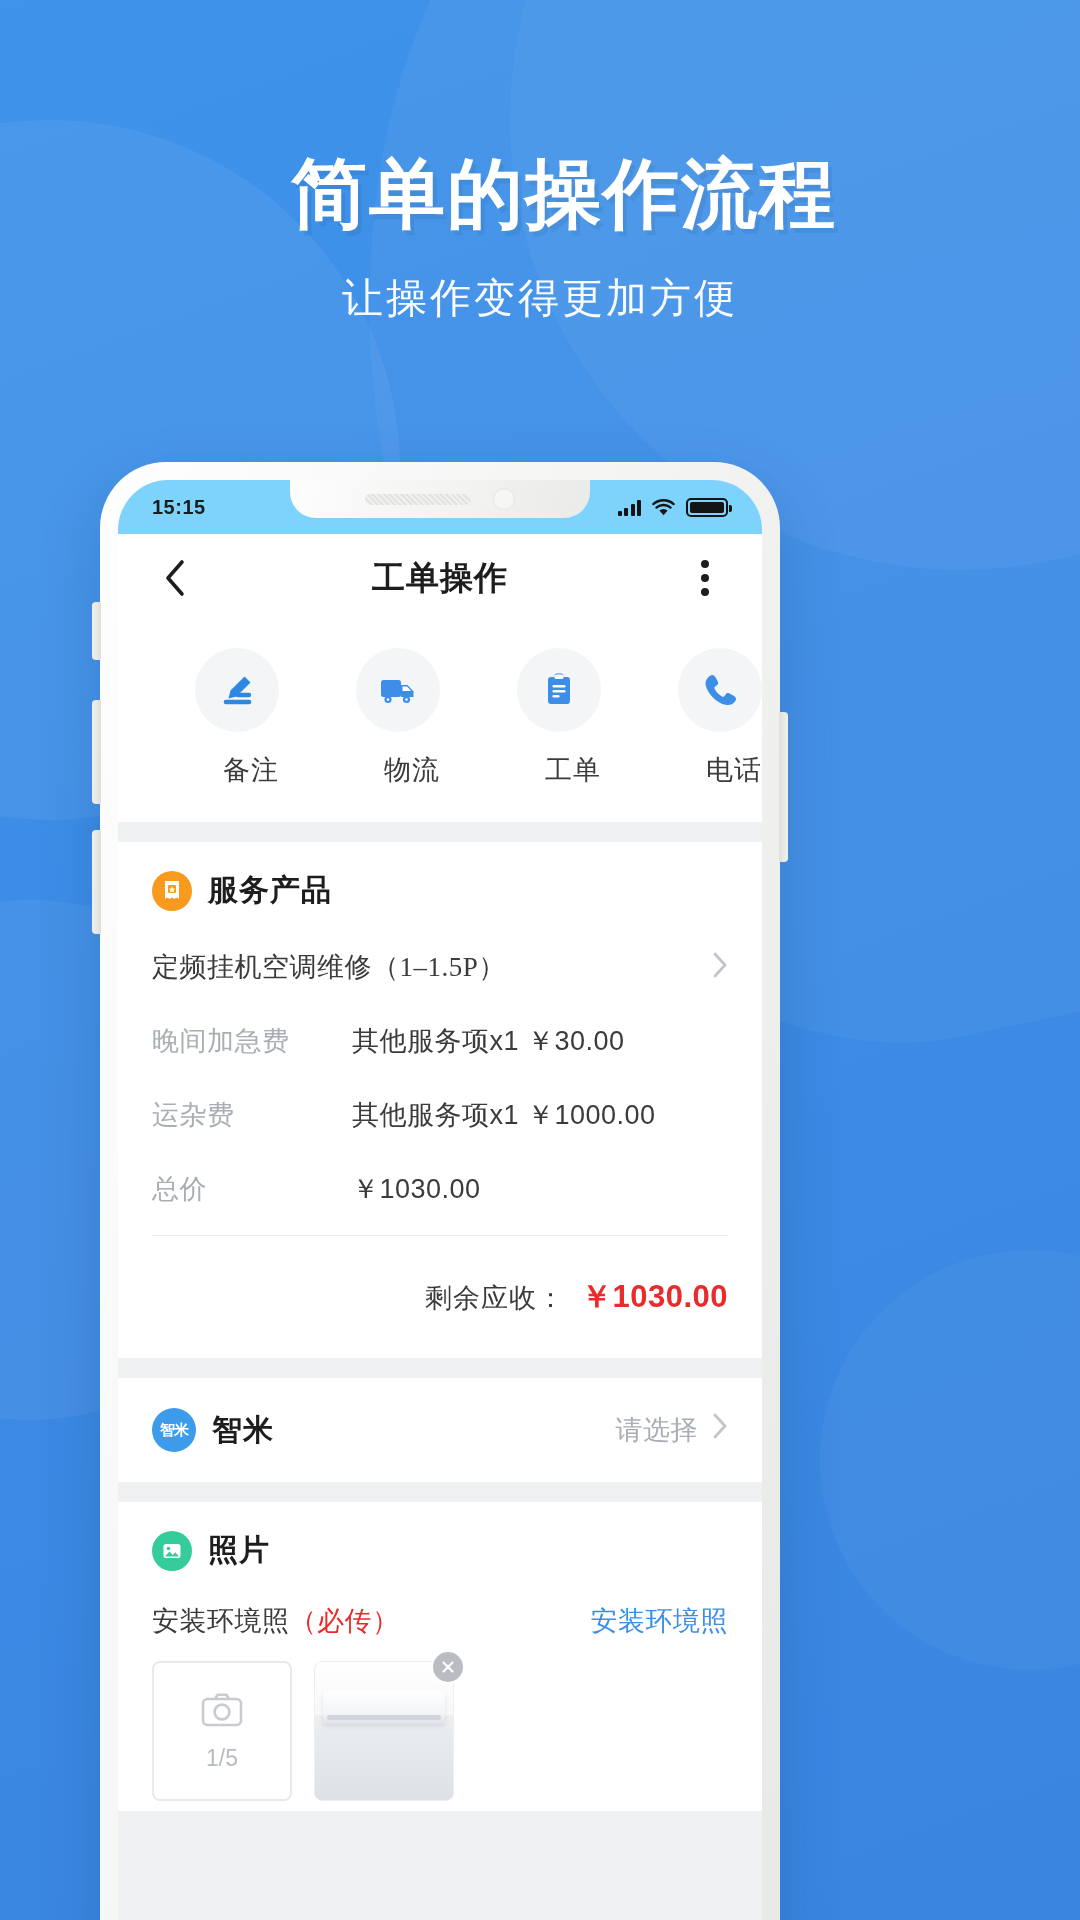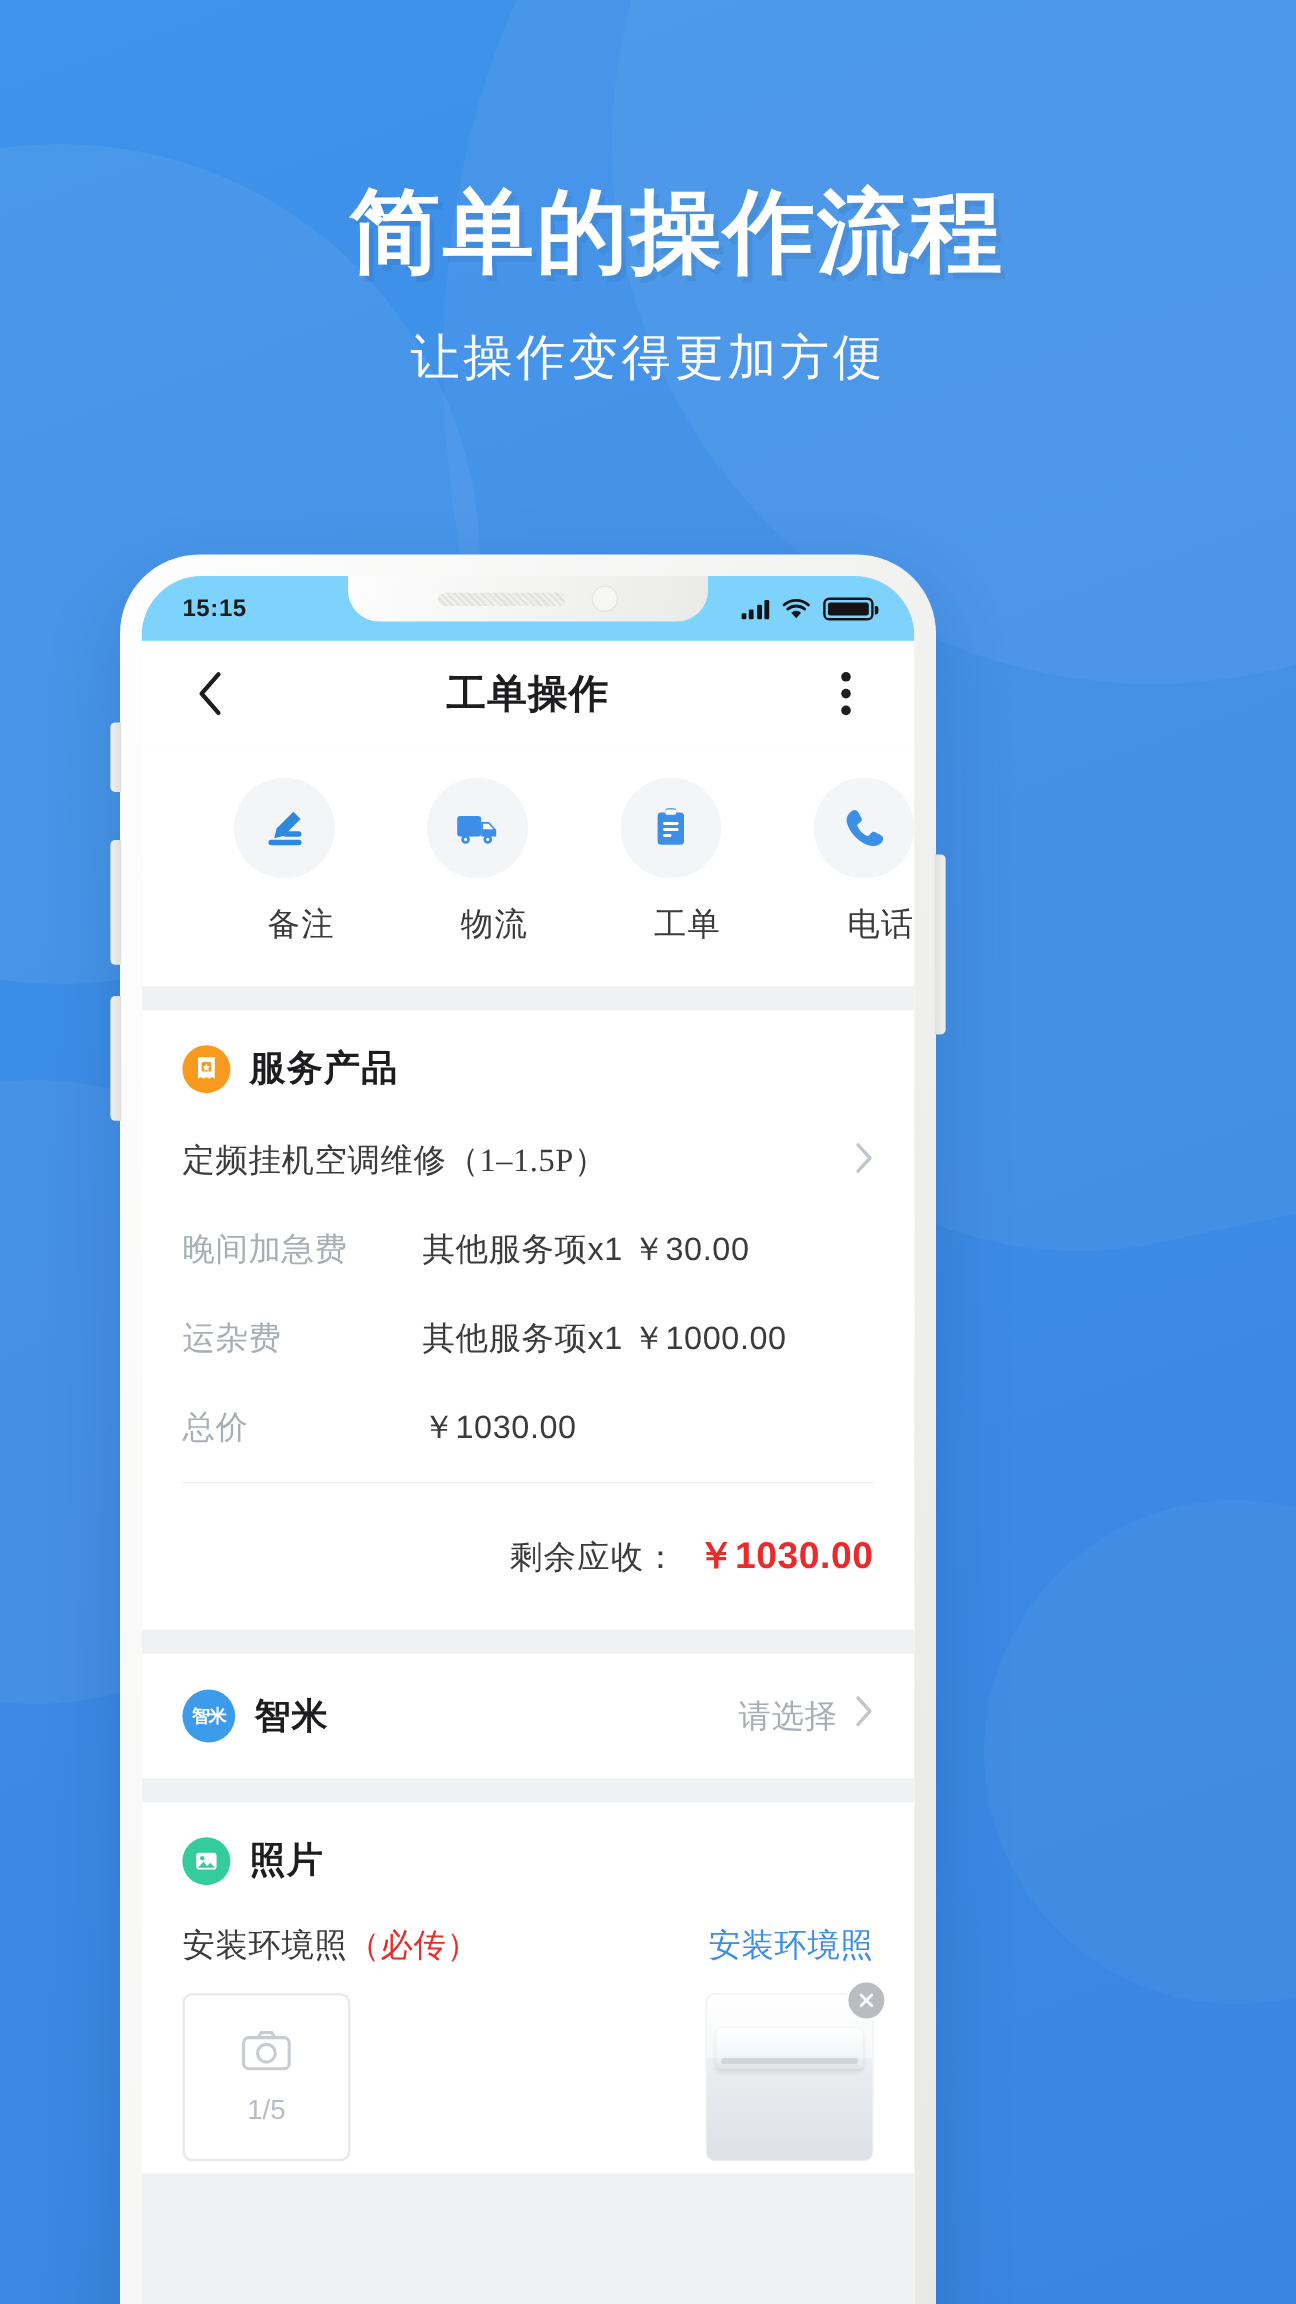--- a/index.html
+++ b/index.html
@@ -255,21 +255,21 @@
 
   
   .photo-sub {
     display: flex; align-items: center;
     padding: 6px 0 22px;
   }
   .photo-sub-label { font-size: 27px; color: #3b3b3d; letter-spacing: .5px; }
   .req { color: #ea2b2b; }
   .photo-link { margin-left: auto; font-size: 27px; color: #3d8ee6; letter-spacing: .5px; cursor: pointer; }
 
-  .photo-strip { display: flex; gap: 22px; padding-bottom: 10px; justify-content: space-between; }
+  .photo-strip { display: flex; gap: 22px; padding-bottom: 10px; }
   .upload-tile {
     width: 140px; height: 140px;
     border: 2px solid #e8e9eb;
     border-radius: 8px;
     display: flex; flex-direction: column; align-items: center; justify-content: center;
     gap: 12px; cursor: pointer; background: #fff;
   }
   .upload-count { font-size: 23px; color: #b8bcc2; }
   .thumb {
     position: relative;

